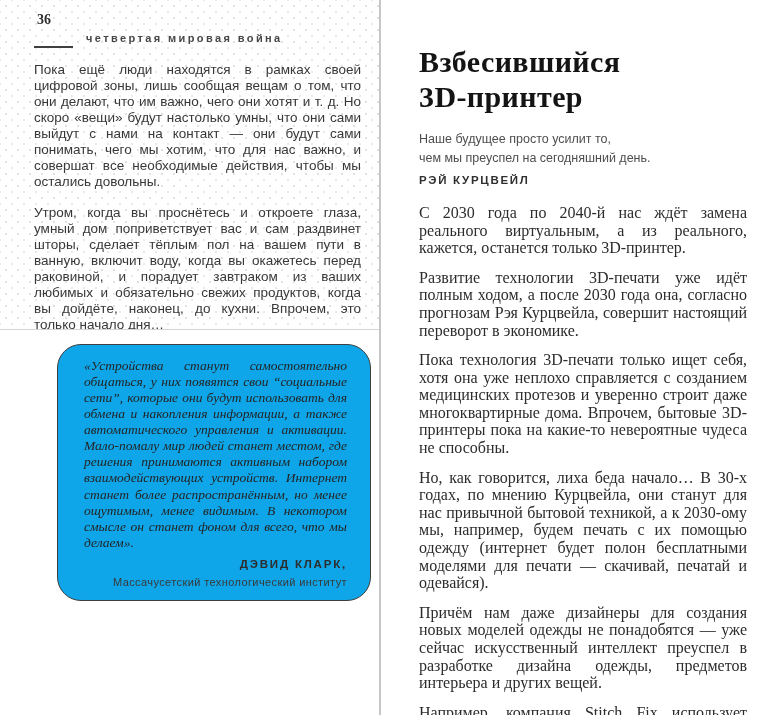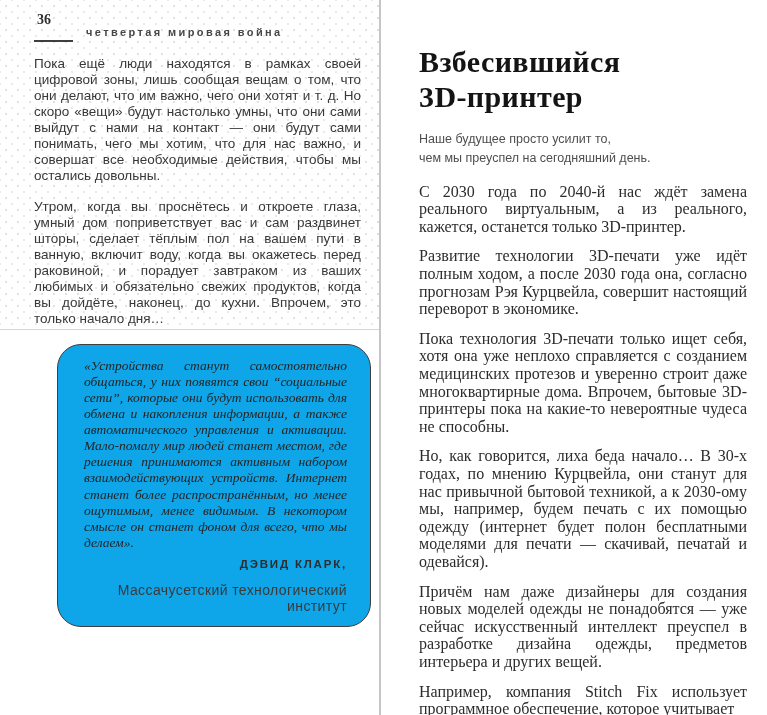--- a/index.html
+++ b/index.html
@@ -27,21 +27,21 @@
     background-position:0 0, 6px 6px;
     border-bottom:1px solid #d9d5d5;
     overflow:hidden;
   }
 
   .page-head { display:flex; align-items:flex-end; gap:13px; }
   .pagenum {
     display:inline-block;
     font-family:"Liberation Serif", serif;
     font-weight:bold; font-size:14px; color:#2f2f2f;
-    padding:0 22px 12px 3px;
+    padding:0 22px 18px 3px;
     border-bottom:2px solid #3f3f3f;
   }
   .running-head {
     font-weight:bold; font-size:11px; letter-spacing:2.4px;
     color:#474747; padding-bottom:4px; white-space:nowrap;
   }
 
   .l-para {
     margin:14px 0 0;
     font-size:13.5px; line-height:1.19;
@@ -64,21 +64,21 @@
     font-style:italic;
     font-size:13.5px; line-height:1.19;
     color:#242424; text-align:justify;
     hyphens:auto; -webkit-hyphens:auto;
   }
   .quote-attr { margin-top:7px; text-align:right; }
   .quote-author {
     font-weight:bold; font-size:11.5px; letter-spacing:1.8px; color:#2d2d2d;
   }
   .quote-org {
-    margin-top:12px; font-size:14px; letter-spacing:0.4px; color:#3a3a3a;
+    margin-top:6px; font-size:11px; letter-spacing:0.4px; color:#3a3a3a;
   }
 
   
   .divider { flex:0 0 2px; width:2px; height:715px; background:#c6c6c6; }
 
   
   .right-page {
     flex:1 1 auto;
     box-sizing:border-box;
     height:715px;
@@ -132,20 +132,21 @@
   </div>
 
   <div class="divider"></div>
 
   <div class="right-page">
     <h1 class="title"><span>Взбесившийся</span><br><span>3D-принтер</span></h1>
 
     <div class="epigraph">
       <div>Наше будущее просто усилит то,</div>
       <div>чем мы преуспел на сегодняшний день.</div>
+      <div class="epi-author">РЭЙ КУРЦВЕЙЛ</div>
     </div>
 
     <p class="r-para first">С 2030 года по 2040-й нас ждёт замена реального виртуальным, а из реального, кажется, останется только 3D-принтер.</p>
     <p class="r-para">Развитие технологии 3D-печати уже идёт полным ходом, а после 2030 года она, согласно прогнозам Рэя Курцвейла, совершит настоящий переворот в экономике.</p>
     <p class="r-para">Пока технология 3D-печати только ищет себя, хотя она уже неплохо справляется с созданием медицинских протезов и уверенно строит даже многоквартирные дома. Впрочем, бытовые 3D-принтеры пока на какие-то невероятные чудеса не способны.</p>
     <p class="r-para">Но, как говорится, лиха беда начало… В 30-х годах, по мнению Курцвейла, они станут для нас привычной бытовой техникой, а к 2030-ому мы, например, будем печать с их помощью одежду (интернет будет полон бесплатными моделями для печати — скачивай, печатай и одевайся).</p>
     <p class="r-para">Причём нам даже дизайнеры для создания новых моделей одежды не понадобятся — уже сейчас искусственный интеллект преуспел в разработке дизайна одежды, предметов интерьера и других вещей.</p>
     <p class="r-para">Например, компания Stitch Fix использует программное обеспечение, которое учитывает</p>
   </div>
 

